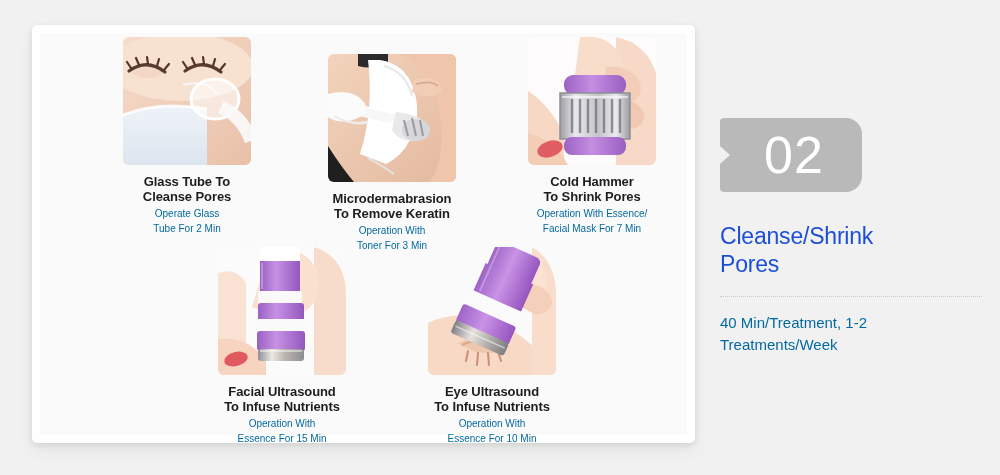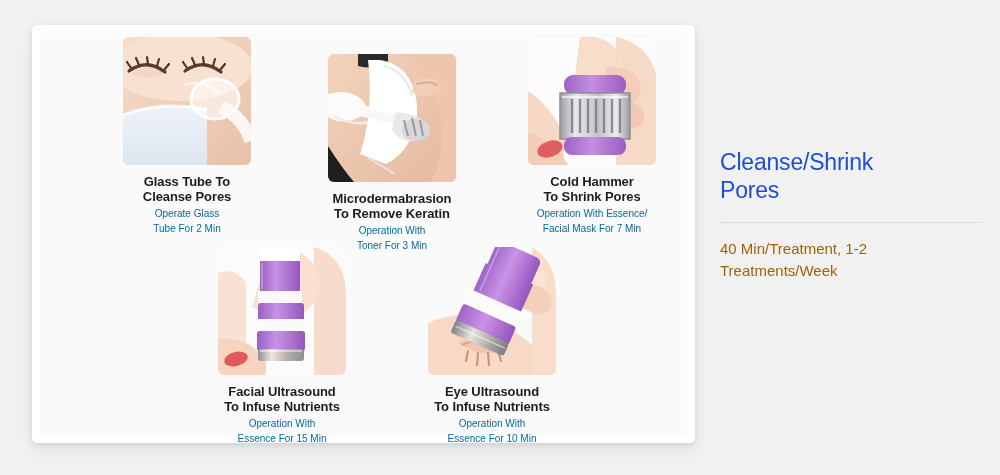--- a/index.html
+++ b/index.html
@@ -61,21 +61,21 @@
   .info-title{
     margin-top:30px;font-size:23px;line-height:28px;font-weight:400;
     color:#1d4ed8;white-space:pre-line;letter-spacing:-.2px;
   }
   .divider{
     margin-top:18px;width:262px;height:0;
     border-top:1px dotted #c8c8c8;
   }
   .info-sub{
     margin-top:15px;font-size:15px;line-height:22px;font-weight:400;
-    color:#a16207;white-space:pre-line;
+    color:#0369a1;white-space:pre-line;
   }
 </style>
 </head>
 <body>
 
 <div class="stage">
 
   <div class="panel">
     <div class="panel-inner"></div>
 
@@ -270,20 +270,23 @@
         <div class="c-title">Eye Ultrasound
 To Infuse Nutrients</div>
         <div class="c-sub">Operation With
 Essence For 10 Min</div>
       </div>
 
     </div>
   </div>
 
   <div class="info">
+    <div class="badge">
+      <span class="badge-num">02</span>
+    </div>
     <div class="info-title">Cleanse/Shrink
 Pores</div>
     <div class="divider"></div>
     <div class="info-sub">40 Min/Treatment, 1-2
 Treatments/Week</div>
   </div>
 
 </div>
 
 </body></html>

